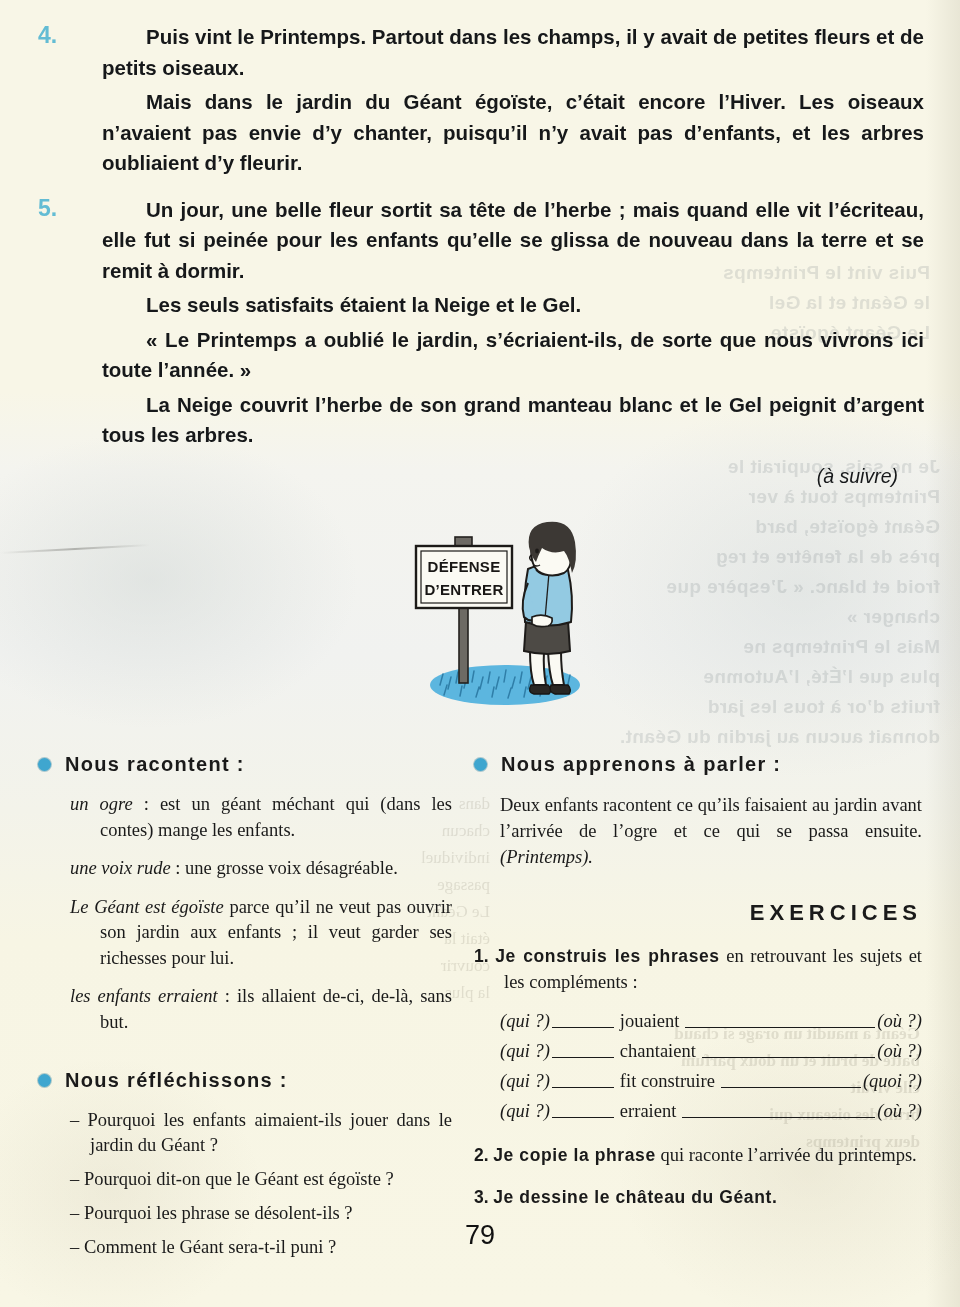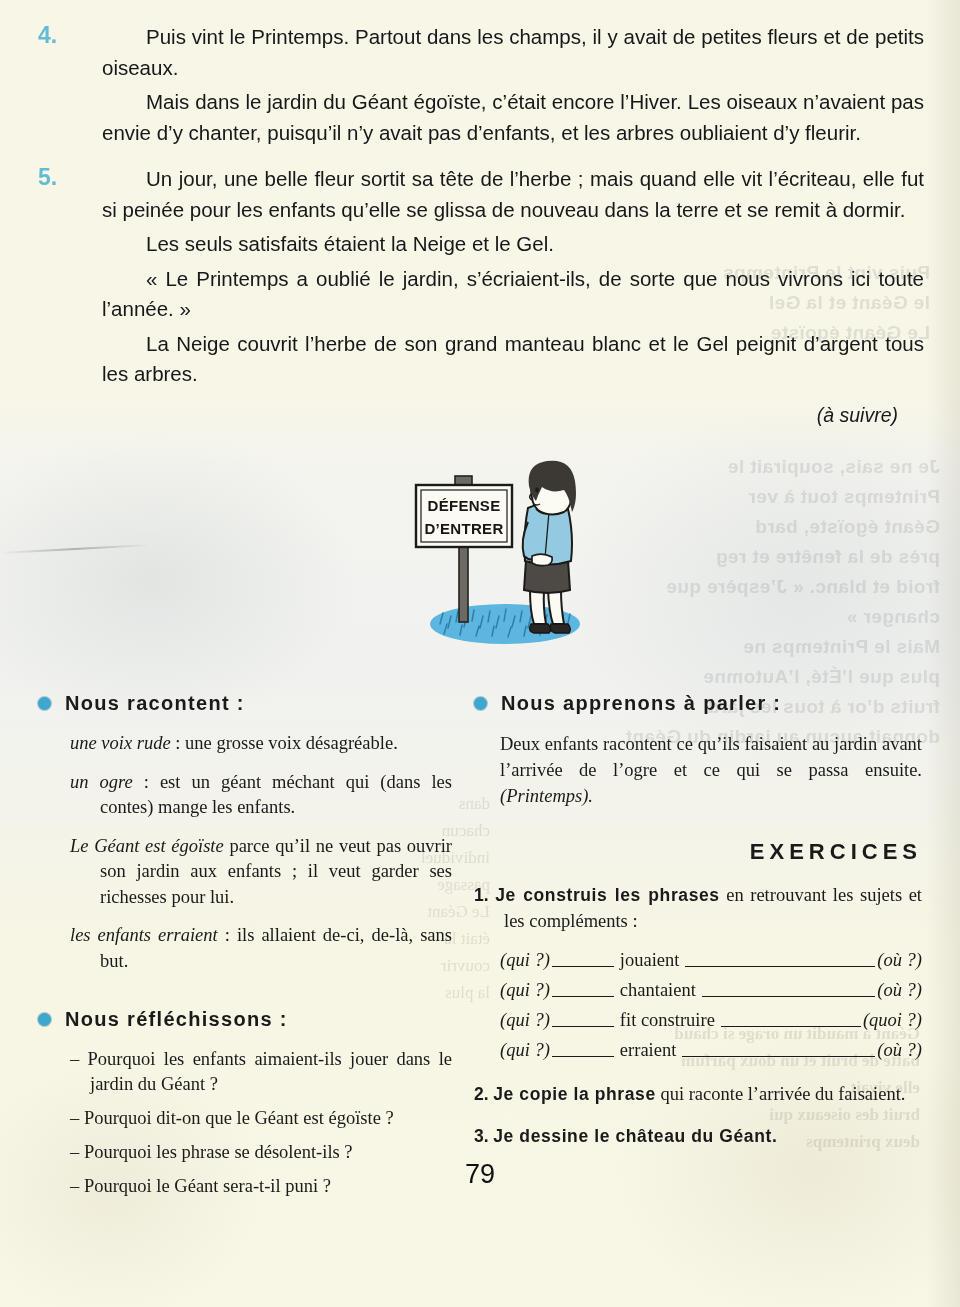--- a/index.html
+++ b/index.html
@@ -71,21 +71,21 @@
   .num{
     position:absolute;left:-64px;top:-2px;
     color:#63bcd4;
     font-family:"Liberation Sans",sans-serif;
     font-weight:bold;font-size:23px;
   }
   .para{
     text-align:justify;
     text-indent:44px;
     margin:0 0 4px 0;
-    -webkit-hyphens:none;hyphens:none;
+    -webkit-hyphens:none;hyphens:none;font-weight:bold;
   }
   .para.last{margin-bottom:0;}
   .asuivre{
     text-align:right;
     font-family:"Liberation Sans",sans-serif;
     font-style:italic;font-size:19.5px;
     margin-top:10px;padding-right:26px;
   }
 
   
@@ -289,43 +289,43 @@
 
     <div class="col-l">
 
       <div class="sec-head">
         <span class="dot"></span>
         <span class="t">Nous racontent :</span>
       </div>
 
       <div class="defs">
         <div class="def hang">
+          <span class="lead">un ogre</span><span class="body"> : est un géant méchant qui (dans les contes) mange les enfants.</span>
+        </div>
+        <div class="def hang">
           <span class="lead">une voix rude</span><span class="body"> : une grosse voix désagréable.</span>
-        </div>
-        <div class="def hang">
-          <span class="lead">un ogre</span><span class="body"> : est un géant méchant qui (dans les contes) mange les enfants.</span>
         </div>
         <div class="def hang">
           <span class="lead">Le Géant est égoïste</span><span class="body"> parce qu’il ne veut pas ouvrir son jardin aux enfants ; il veut garder ses richesses pour lui.</span>
         </div>
         <div class="def hang">
           <span class="lead">les enfants erraient</span><span class="body"> : ils allaient de-ci, de-là, sans but.</span>
         </div>
       </div>
 
       <div class="sec-head" style="margin-top:34px;">
         <span class="dot"></span>
         <span class="t">Nous réfléchissons :</span>
       </div>
 
       <div class="ql">
         <div class="q">– Pourquoi les enfants aimaient-ils jouer dans le jardin du Géant ?</div>
         <div class="q">– Pourquoi dit-on que le Géant est égoïste ?</div>
         <div class="q">– Pourquoi les phrase se désolent-ils ?</div>
-        <div class="q">– Pourquoi le Géant sera-t-il puni ?</div>
+        <div class="q">– Comment le Géant sera-t-il puni ?</div>
       </div>
     </div>
 
     <div class="col-r">
 
       <div class="sec-head">
         <span class="dot"></span>
         <span class="t">Nous apprenons à parler :</span>
       </div>
 
@@ -364,21 +364,21 @@
           <span class="cue">(qui ?)</span>
           <span class="rule" style="width:62px;"></span>
           <span class="verb">erraient</span>
           <span class="rule grow"></span>
           <span class="tail">(où ?)</span>
         </div>
       </div>
 
       <div class="ex" style="margin-top:22px;">
         <span class="n">2.</span>
-        <b>Je copie la phrase</b><span> qui raconte l’arrivée du faisaient.</span>
+        <b>Je copie la phrase</b><span> qui raconte l’arrivée du printemps.</span>
       </div>
 
       <div class="ex" style="margin-top:14px;">
         <span class="n">3.</span>
         <b>Je dessine le château du Géant.</b><span></span>
       </div>
     </div>
   </div>
 
   <div class="pageno">79</div>

